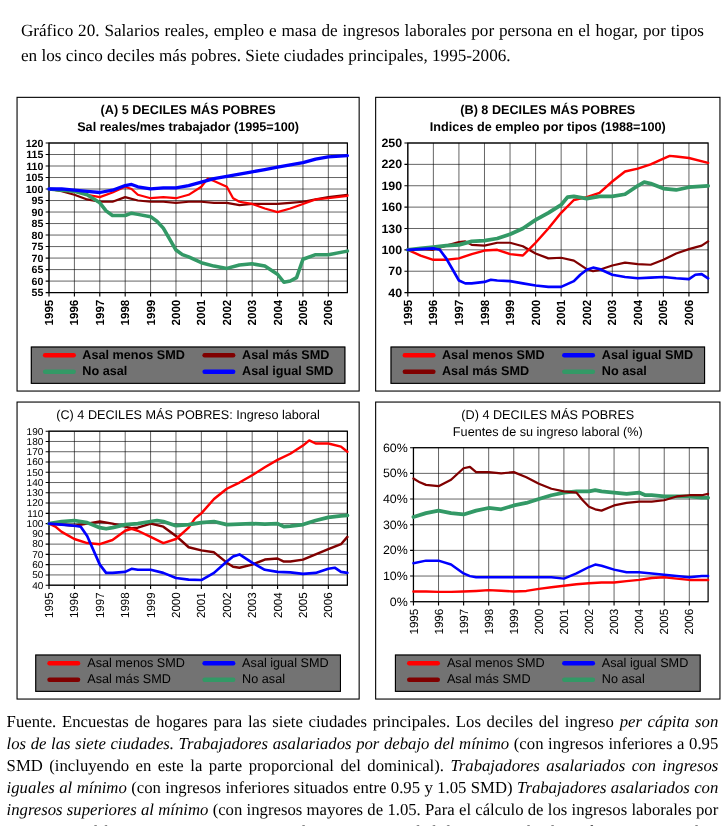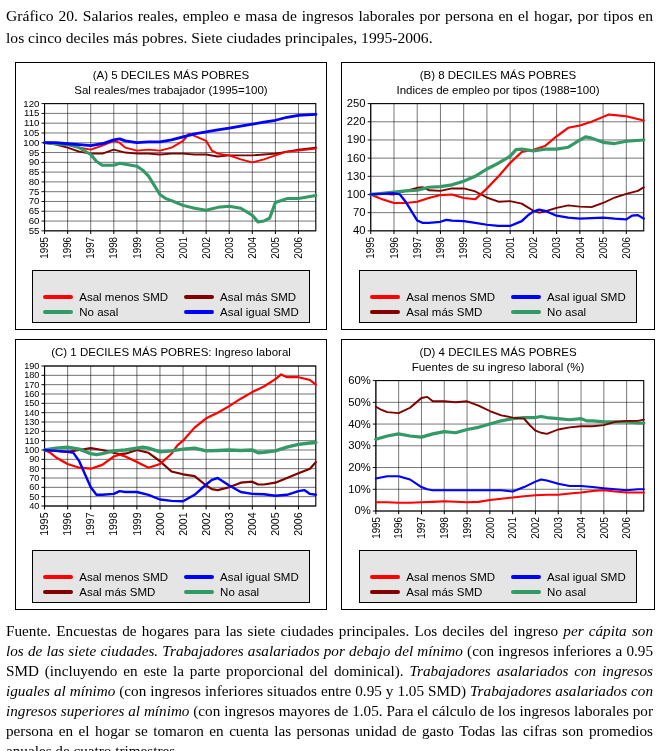--- a/index.html
+++ b/index.html
@@ -1,25 +1,25 @@
 <!DOCTYPE html>
 <html><head>
 <meta charset="utf-8">
 <style>
   html,body{margin:0;padding:0;background:#fff;}
   body{width:661px;height:751px;overflow:hidden;font-family:"Liberation Serif",serif;color:#000;}
   .page{width:661px;height:751px;background:#fff;}
-  .doc-title{margin:0;padding:5px 8px 0 6px;font-size:15.6px;line-height:1.38;text-align:justify;font-weight:normal;}
+  .doc-title{margin:13px;padding:5px 8px 0 6px;font-size:15.6px;line-height:1.38;text-align:justify;font-weight:normal;}
   .charts-grid{display:grid;grid-template-columns:312px 314px;column-gap:14px;row-gap:9px;padding:14px 0 0 15px;}
   .chart-box{border:1.5px solid #000;background:#fff;display:flex;flex-direction:column;box-sizing:border-box;}
-  .chart-box.top{height:268px;}
+  .chart-box.top{height:268px;font-weight:bold;}
   .chart-box.bottom{height:271px;}
   .chart-title{font-family:"Liberation Sans",sans-serif;font-size:11.5px;line-height:1.3;text-align:center;margin-top:5px;}
   svg.plot{display:block;width:100%;}
-  .legend{border:1px solid #000;margin:auto auto 6px auto;padding:20px 10px 4px 10px;display:grid;grid-template-columns:auto auto;column-gap:16px;row-gap:3px;font-family:"Liberation Sans",sans-serif;font-size:11.5px;background:#e5e5e5;}
+  .legend{border:1px solid #000;margin:auto auto 6px auto;padding:1px 10px 4px 10px;display:grid;grid-template-columns:auto auto;column-gap:16px;row-gap:3px;font-family:"Liberation Sans",sans-serif;font-size:11.5px;background:#737373;}
   .legend-item{display:flex;align-items:center;gap:6px;white-space:nowrap;}
   .swatch{display:inline-block;width:30px;height:3.5px;border-radius:2px;background:#000;flex:none;}
   .source-note{margin:11px 8px 0 6px;font-size:15.2px;line-height:1.32;text-align:justify;}
   .source-note i{font-style:italic;}
 </style>
 </head>
 <body>
 
 <div class="page">
 
@@ -224,21 +224,21 @@
           </div>
         <div class="legend-item">
             <span class="swatch" style="background: rgb(51, 153, 102);"></span>
             <span>No asal</span>
           </div>
       </div>
     </section>
 
     <section class="chart-box bottom">
       <div class="chart-title">
-        <div>(C) 1 DECILES MÁS POBRES: Ingreso laboral</div>
+        <div>(C) 4 DECILES MÁS POBRES: Ingreso laboral</div>
       </div>
       <svg class="plot" preserveAspectRatio="none" viewBox="0 0 304 188" style="height: 188px;">
           <line x1="28" y1="146" x2="294" y2="146" stroke="#000" stroke-width="0.55"></line>
           <line x1="25" y1="146" x2="28" y2="146" stroke="#000" stroke-width="1"></line>
           <text x="23" y="149.06" text-anchor="end" font-size="9" font-family="&quot;Liberation Sans&quot;, sans-serif">40</text>
           <line x1="28" y1="136.66666666666666" x2="294" y2="136.66666666666666" stroke="#000" stroke-width="0.55"></line>
           <line x1="25" y1="136.66666666666666" x2="28" y2="136.66666666666666" stroke="#000" stroke-width="1"></line>
           <text x="23" y="139.72666666666666" text-anchor="end" font-size="9" font-family="&quot;Liberation Sans&quot;, sans-serif">50</text>
           <line x1="28" y1="127.33333333333333" x2="294" y2="127.33333333333333" stroke="#000" stroke-width="0.55"></line>
           <line x1="25" y1="127.33333333333333" x2="28" y2="127.33333333333333" stroke="#000" stroke-width="1"></line>

